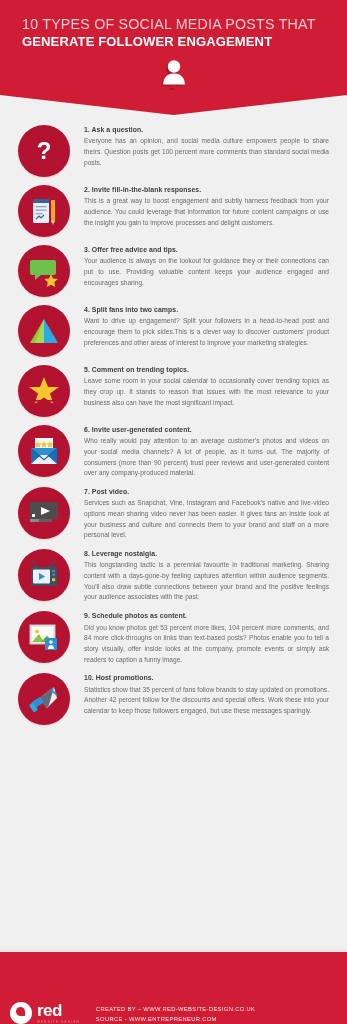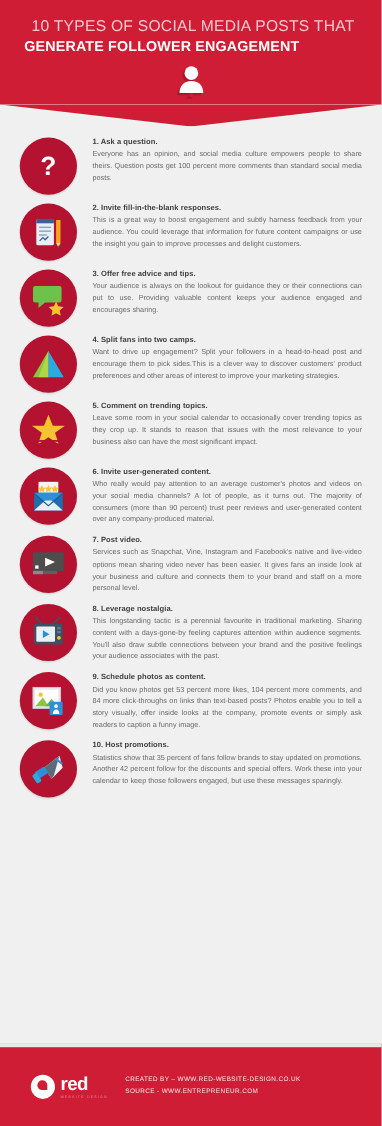--- a/index.html
+++ b/index.html
@@ -25,21 +25,20 @@
     padding:16px 18px 0 22px;
     text-align:left;
   }
   .title-line1 {
     font-size:14.2px;
     letter-spacing:0.25px;
     color:#f6c9cf;
     font-weight:400;
     line-height:1.25;
     white-space:nowrap;
-    text-align:center;
   }
   .title-line2 {
     font-size:13px;
     letter-spacing:0.15px;
     color:#ffffff;
     font-weight:bold;
     line-height:1.25;
     white-space:nowrap;
   }
   .person-badge {
@@ -102,22 +101,22 @@
 
   
   .footer {
     position:absolute;
     bottom:0; left:0;
     width:347px;
     height:75px;
     background:#cf1d35;
     border-top:3px solid #e8e8e8;
     display:flex;
-    align-items:center;
-    padding-left:28px;
+    align-items:flex-end;
+    padding-left:10px;
   }
   .footer-logo {
     display:flex;
     align-items:center;
     margin-right:16px;
   }
   .logo-mark {
     width:22px; height:22px;
     border-radius:50%;
     background:#ffffff;

